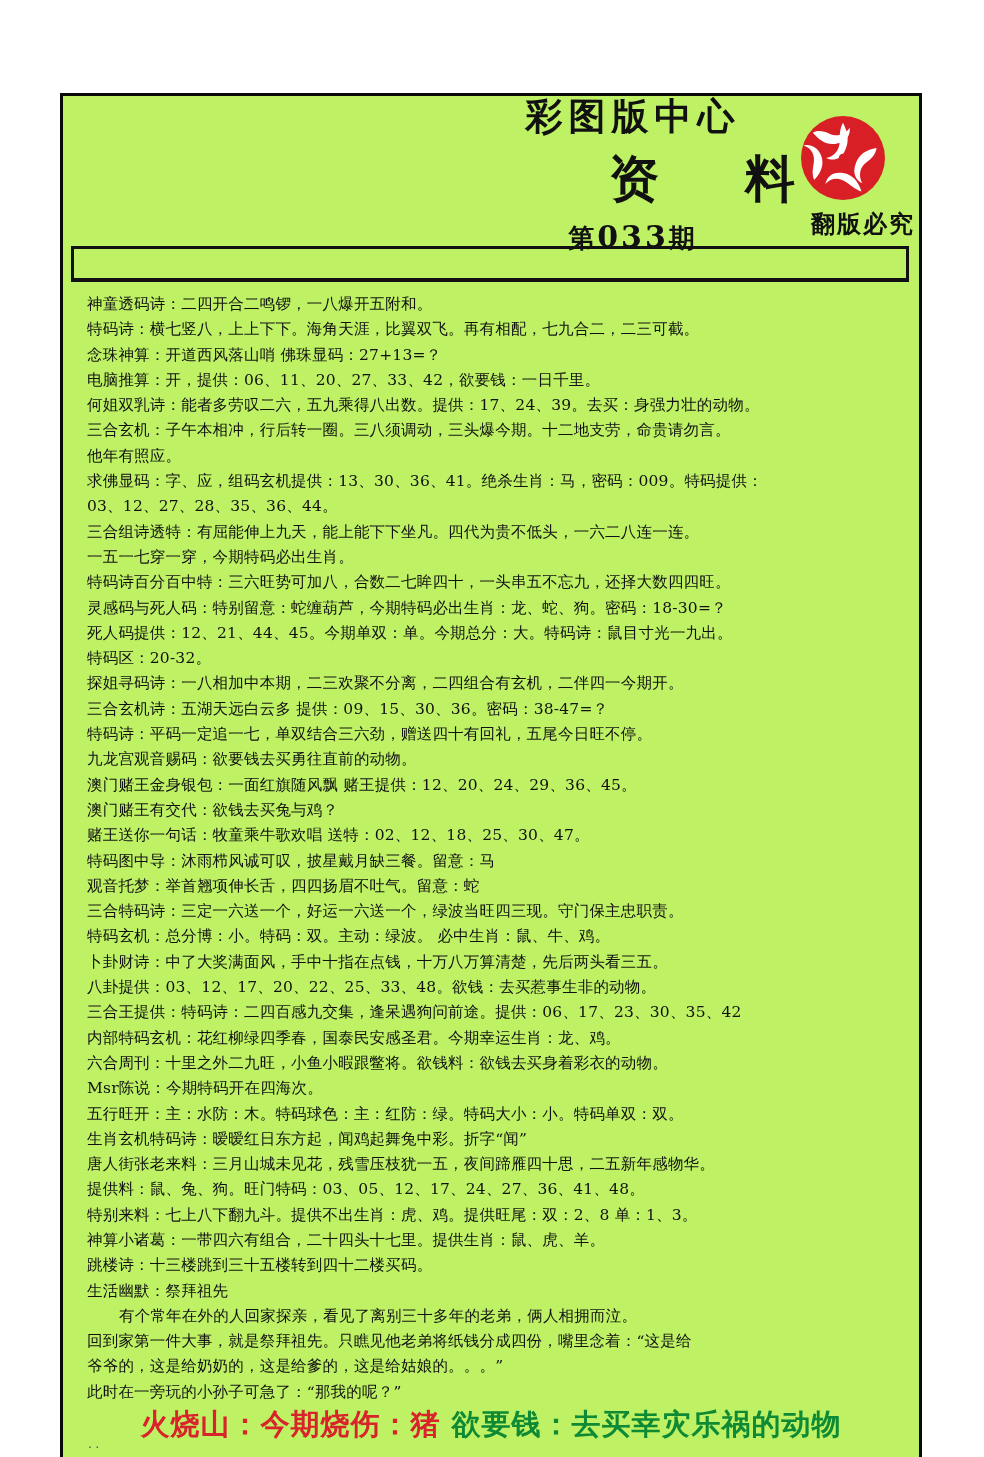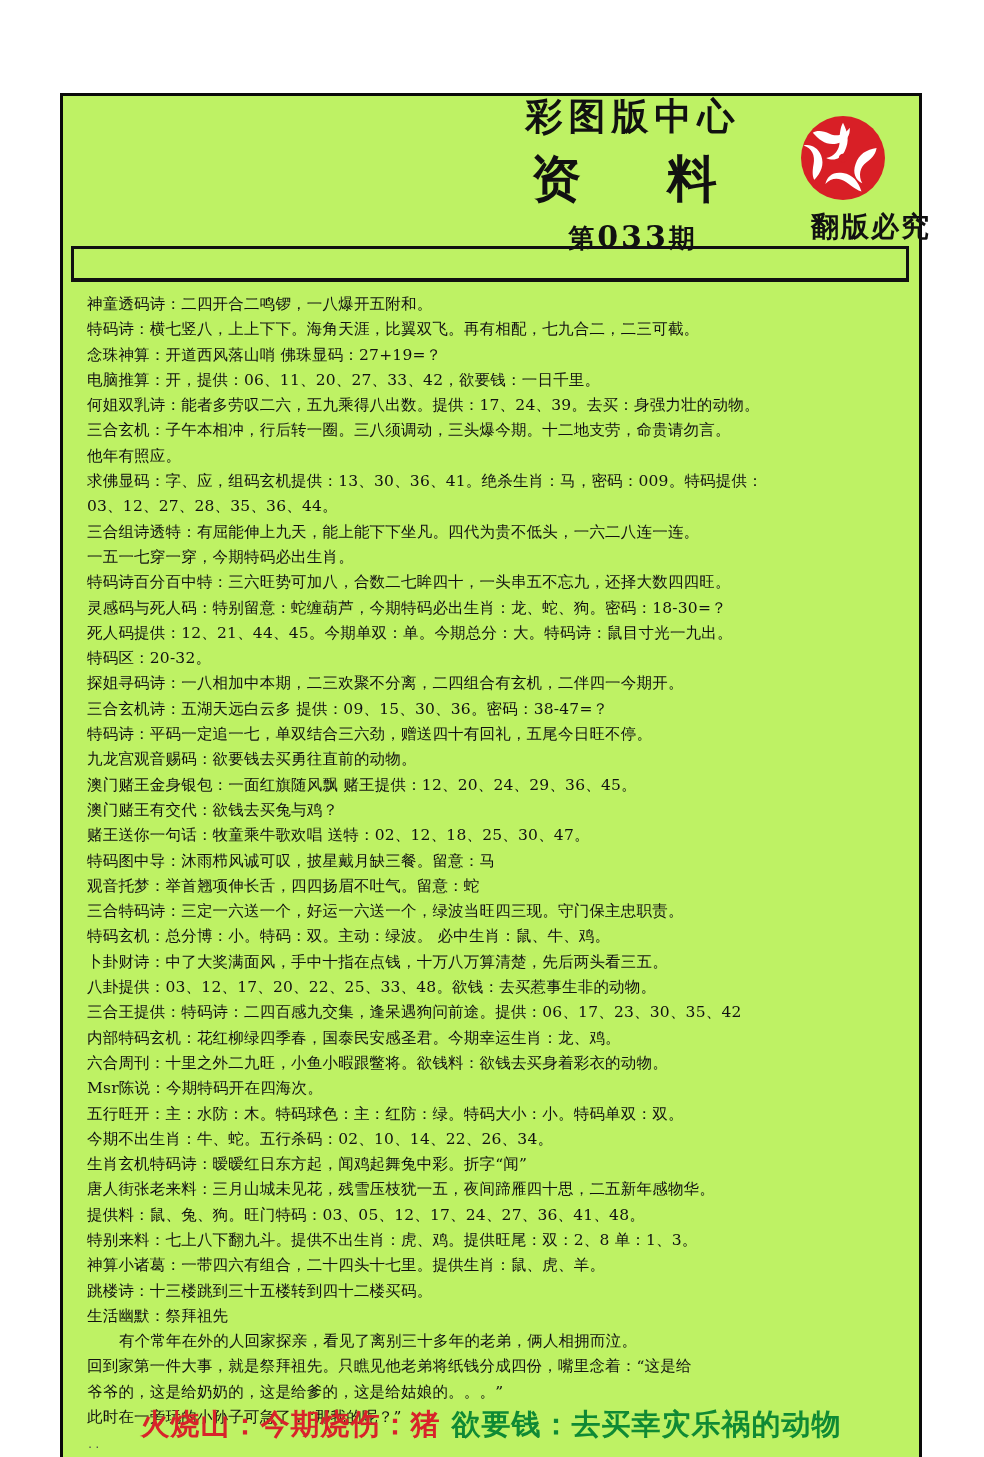--- a/index.html
+++ b/index.html
@@ -39,34 +39,35 @@
     white-space:nowrap;
     color:#111;
   }
   .hdr-line2{
     font-size:50px;
     font-weight:bold;
     letter-spacing:18px;
     margin-top:4px;
     font-family:"DejaVu Serif","Liberation Serif",serif;
     white-space:nowrap;
+    text-align:right;
   }
   .hdr-line3{
     font-size:26px;
     font-weight:bold;
     letter-spacing:3px;
     margin-top:6px;
     font-family:"DejaVu Serif","Liberation Serif",serif;
     white-space:nowrap;
   }
   .hdr-issue-num{font-size:30px;}
   .hdr-warn{
     position:absolute;
     left:748px; top:112px;
-    font-size:28px;
+    font-size:24px;
     font-weight:bold;
     letter-spacing:2px;
     color:#111;
     font-family:"DejaVu Serif","Liberation Serif",serif;
     white-space:nowrap;
   }
   
   .emblem{
     position:absolute;
     left:738px; top:20px;
@@ -163,21 +164,21 @@
       </svg>
     </div>
 
     <div class="rule-box"></div>
     <div class="rule-under"></div>
   </div>
 
   <div class="content">
     <div class="line">神童透码诗：二四开合二鸣锣，一八爆开五附和。</div>
     <div class="line">特码诗：横七竖八，上上下下。海角天涯，比翼双飞。再有相配，七九合二，二三可截。</div>
-    <div class="line">念珠神算：开道西风落山哨 佛珠显码：27+19=？</div>
+    <div class="line">念珠神算：开道西风落山哨 佛珠显码：27+13=？</div>
     <div class="line">电脑推算：开，提供：06、11、20、27、33、42，欲要钱：一日千里。</div>
     <div class="line">何姐双乳诗：能者多劳叹二六，五九乘得八出数。提供：17、24、39。去买：身强力壮的动物。</div>
     <div class="line">三合玄机：子午本相冲，行后转一圈。三八须调动，三头爆今期。十二地支劳，命贵请勿言。</div>
     <div class="line">他年有照应。</div>
     <div class="line">求佛显码：字、应，组码玄机提供：13、30、36、41。绝杀生肖：马，密码：009。特码提供：</div>
     <div class="line">03、12、27、28、35、36、44。</div>
     <div class="line">三合组诗透特：有屈能伸上九天，能上能下下坐凡。四代为贵不低头，一六二八连一连。</div>
     <div class="line">一五一七穿一穿，今期特码必出生肖。</div>
     <div class="line">特码诗百分百中特：三六旺势可加八，合数二七眸四十，一头串五不忘九，还择大数四四旺。</div>
     <div class="line">灵感码与死人码：特别留意：蛇缠葫芦，今期特码必出生肖：龙、蛇、狗。密码：18-30=？</div>
@@ -194,21 +195,20 @@
     <div class="line">观音托梦：举首翘项伸长舌，四四扬眉不吐气。留意：蛇</div>
     <div class="line">三合特码诗：三定一六送一个，好运一六送一个，绿波当旺四三现。守门保主忠职责。</div>
     <div class="line">特码玄机：总分博：小。特码：双。主动：绿波。 必中生肖：鼠、牛、鸡。</div>
     <div class="line">卜卦财诗：中了大奖满面风，手中十指在点钱，十万八万算清楚，先后两头看三五。</div>
     <div class="line">八卦提供：03、12、17、20、22、25、33、48。欲钱：去买惹事生非的动物。</div>
     <div class="line">三合王提供：特码诗：二四百感九交集，逢呆遇狗问前途。提供：06、17、23、30、35、42</div>
     <div class="line">内部特码玄机：花红柳绿四季春，国泰民安感圣君。今期幸运生肖：龙、鸡。</div>
     <div class="line">六合周刊：十里之外二九旺，小鱼小暇跟鳖将。欲钱料：欲钱去买身着彩衣的动物。</div>
     <div class="line">Msr陈说：今期特码开在四海次。</div>
     <div class="line">五行旺开：主：水防：木。特码球色：主：红防：绿。特码大小：小。特码单双：双。</div>
-    <div class="line">今期不出生肖：牛、蛇。五行杀码：02、10、14、22、26、34。</div>
     <div class="line">生肖玄机特码诗：暧暧红日东方起，闻鸡起舞兔中彩。折字“闻”</div>
     <div class="line">唐人街张老来料：三月山城未见花，残雪压枝犹一五，夜间蹄雁四十思，二五新年感物华。</div>
     <div class="line">提供料：鼠、兔、狗。旺门特码：03、05、12、17、24、27、36、41、48。</div>
     <div class="line">特别来料：七上八下翻九斗。提供不出生肖：虎、鸡。提供旺尾：双：2、8 单：1、3。</div>
     <div class="line">神算小诸葛：一带四六有组合，二十四头十七里。提供生肖：鼠、虎、羊。</div>
     <div class="line">跳楼诗：十三楼跳到三十五楼转到四十二楼买码。</div>
     <div class="line">生活幽默：祭拜祖先</div>
 
     <div class="line indent">有个常年在外的人回家探亲，看见了离别三十多年的老弟，俩人相拥而泣。</div>
     <div class="line">回到家第一件大事，就是祭拜祖先。只瞧见他老弟将纸钱分成四份，嘴里念着：“这是给</div>

